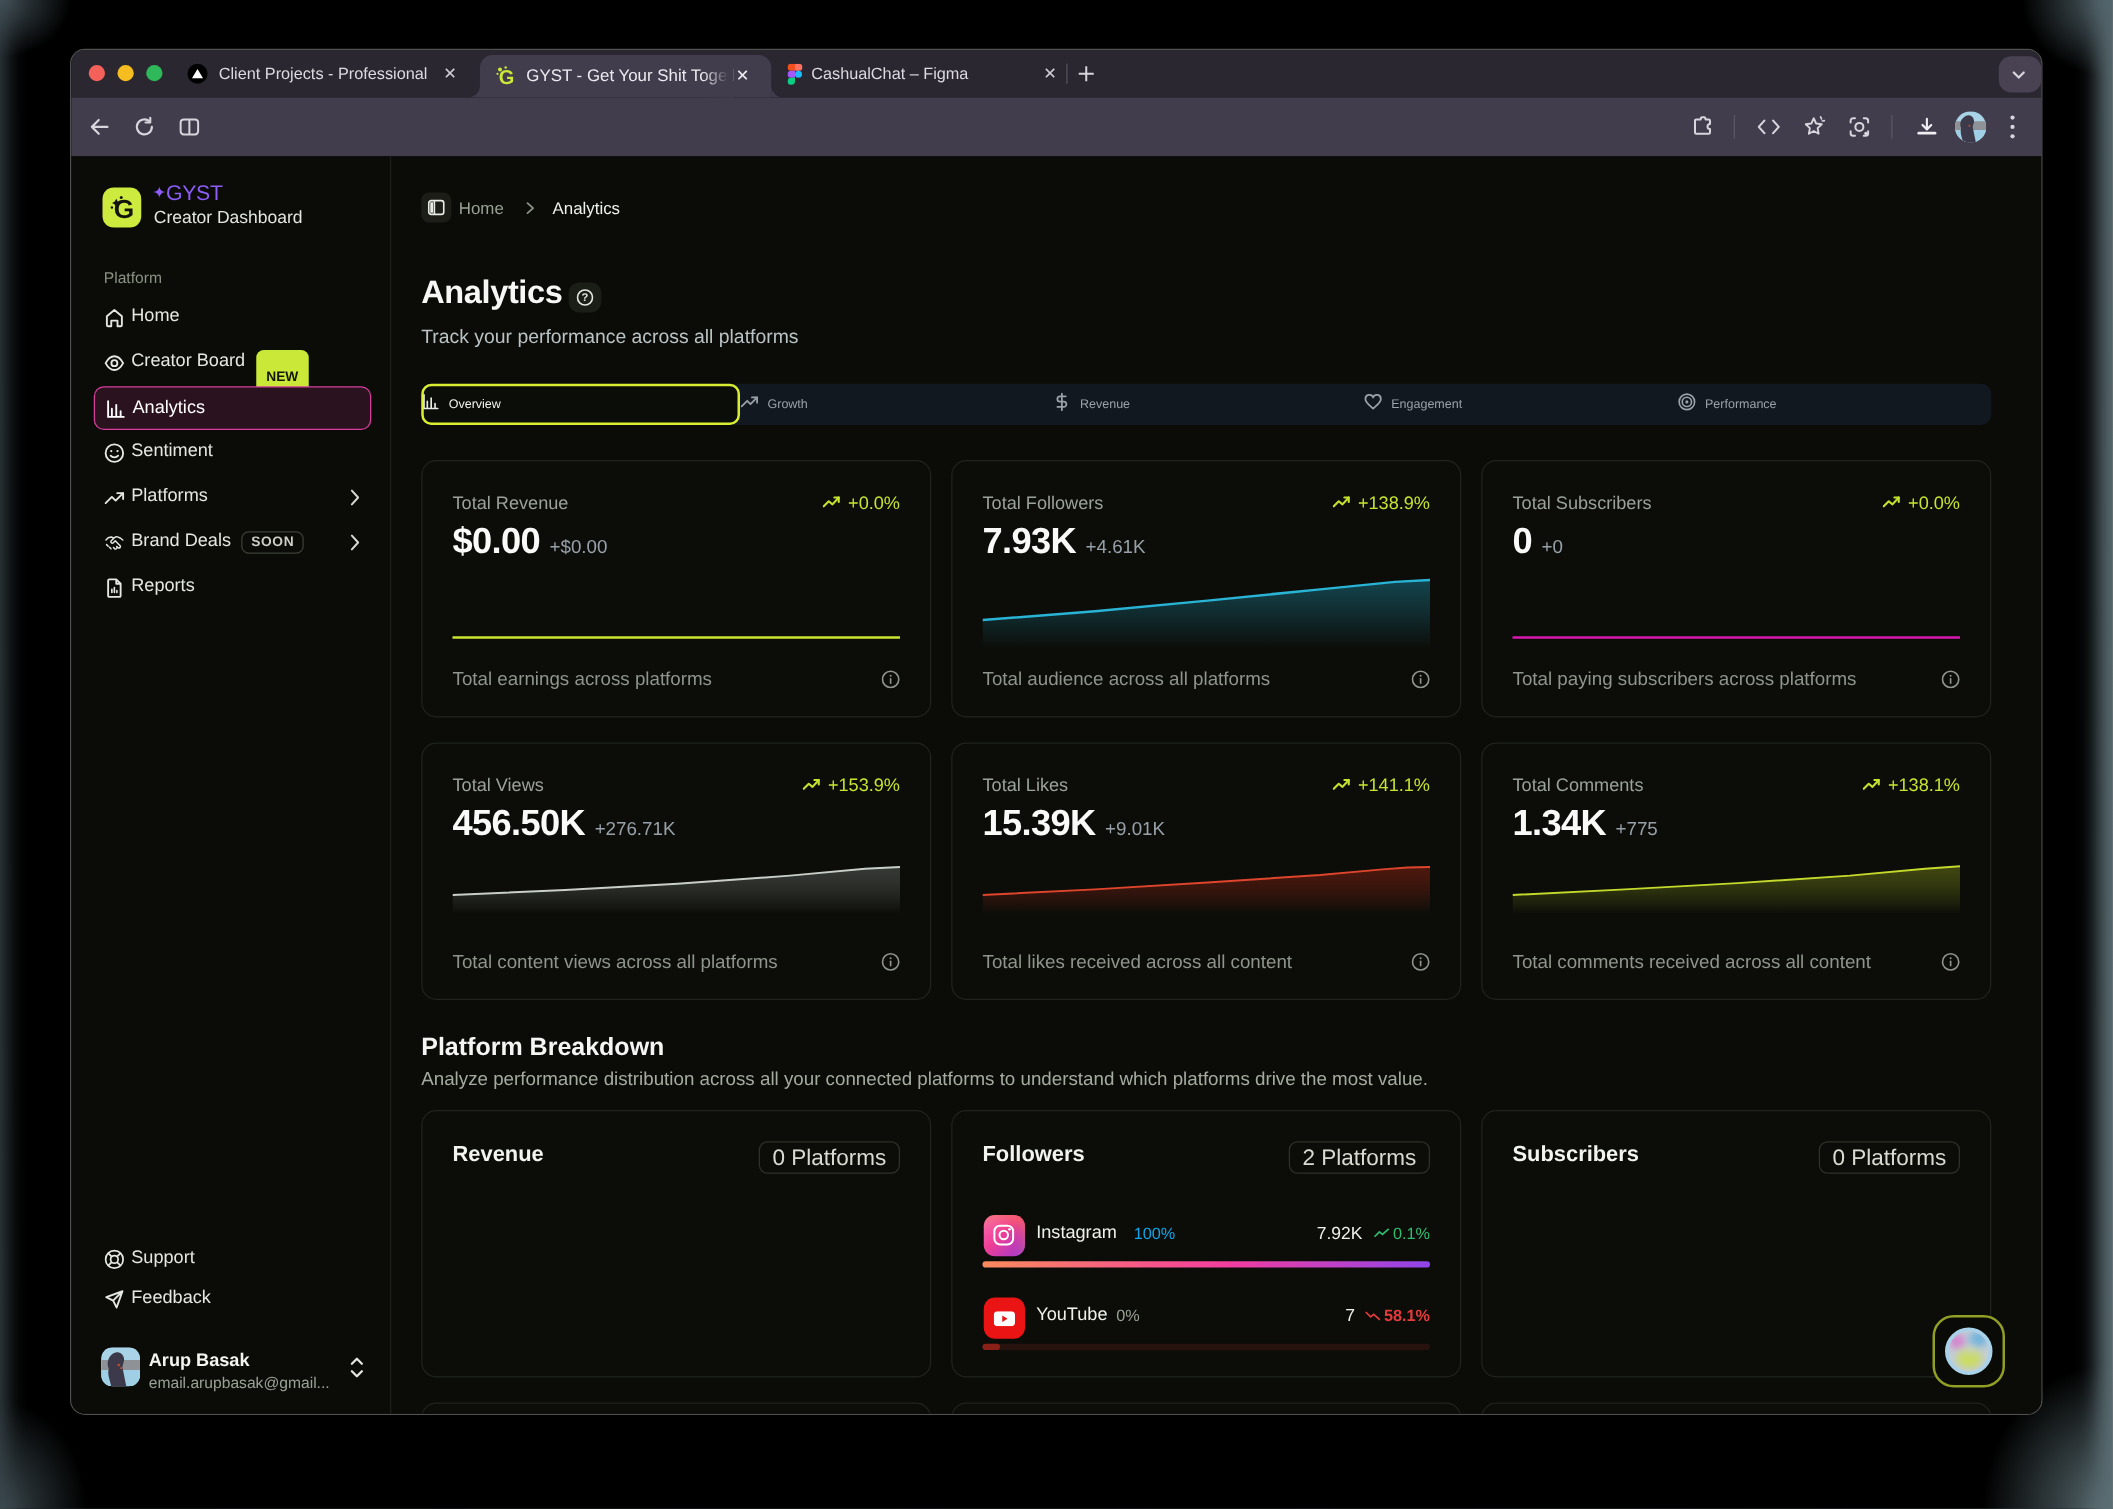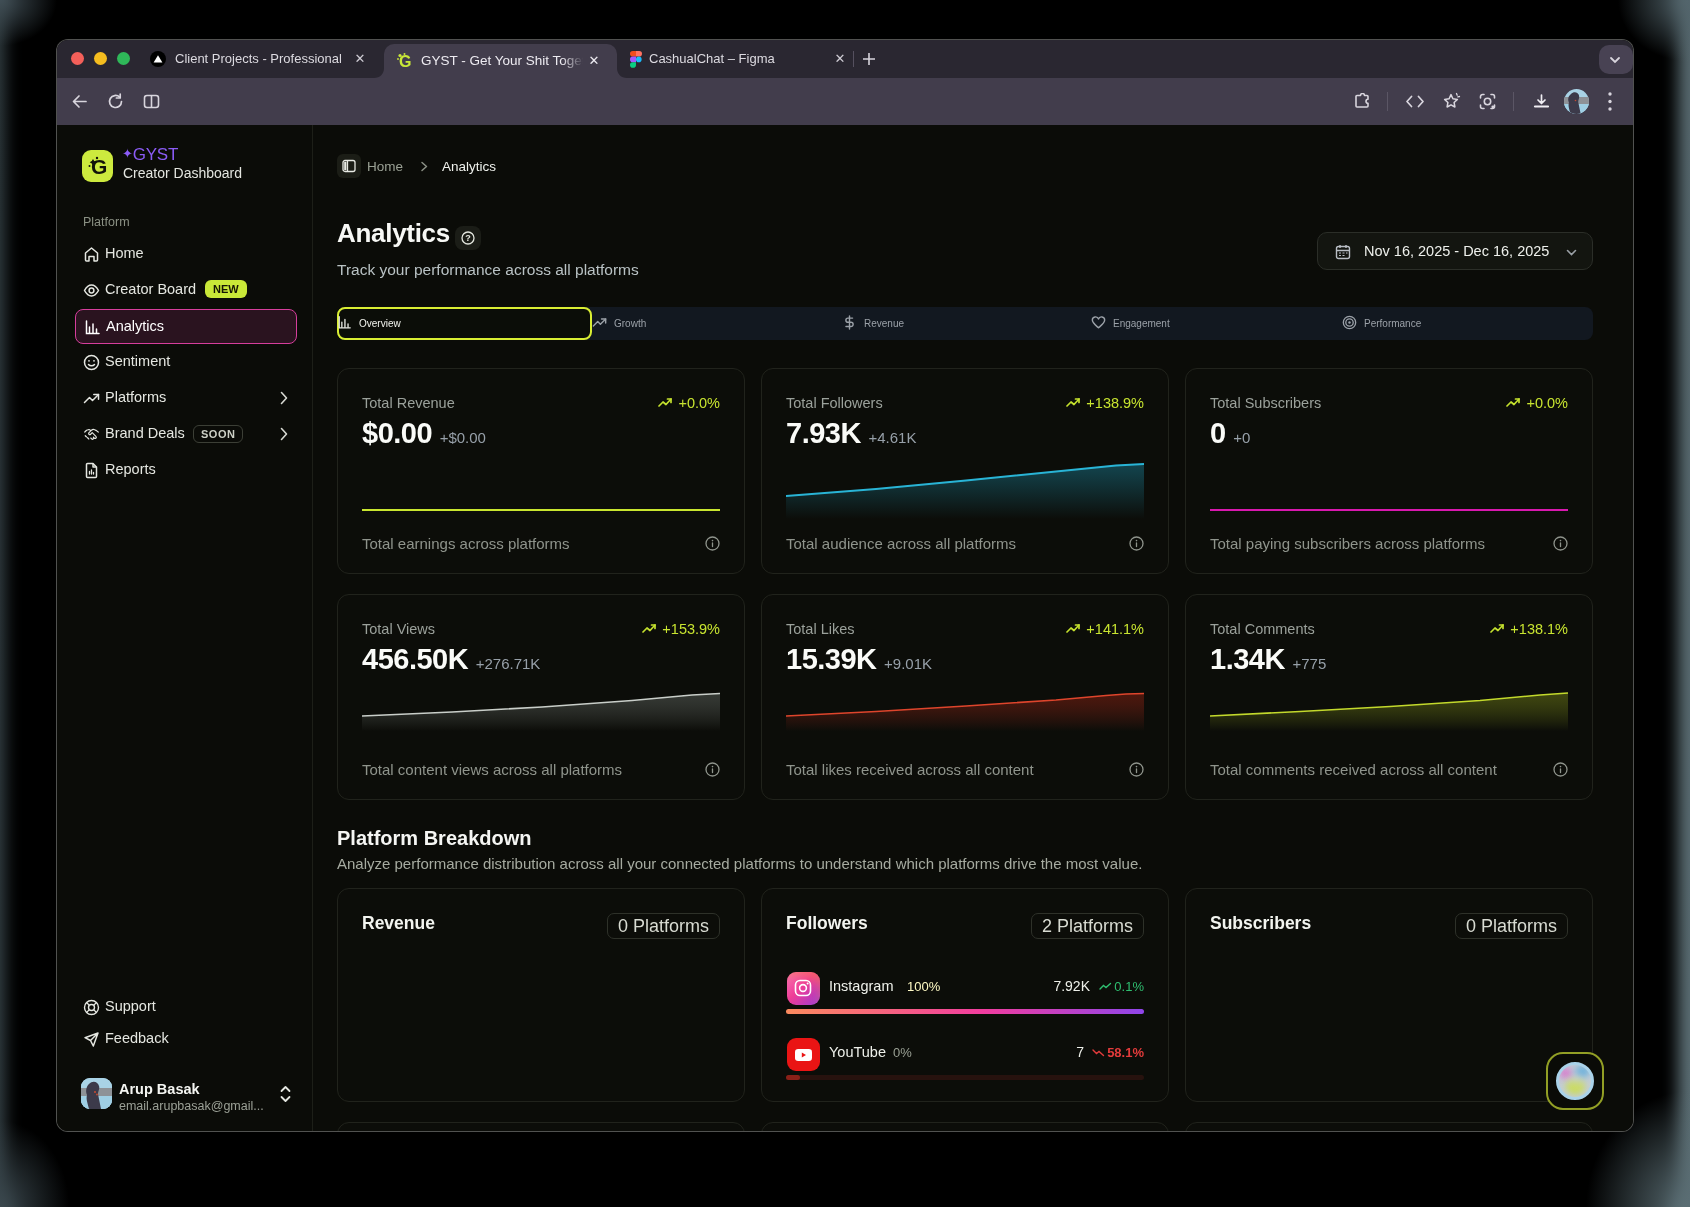--- a/index.html
+++ b/index.html
@@ -13,21 +13,21 @@
 .tabtxt{position:absolute;top:0;height:38px;line-height:38px;font-size:13px;color:#dcdae0;white-space:nowrap;overflow:hidden}
 .tabx{position:absolute;top:12px;width:14px;height:14px;color:#cfccd4;font-size:13px;line-height:14px;text-align:center}
 #activetab{position:absolute;left:327px;top:4px;width:233px;height:34px;background:#423d4c;border-radius:10px 10px 0 0}
 .urlpill{position:absolute;left:120px;top:9px;width:1157px;height:30px;border-radius:15px;background:#2a2731}
 
 #content{position:absolute;left:0;top:85px;width:1578px;height:1008px;background:#0b0c08}
 #sidebar{position:absolute;left:0;top:0;width:256px;height:1008px;border-right:1px solid #1d1f18}
 .navitem{position:absolute;left:18px;width:222px;height:34px;border-radius:8px;color:#e5e7e1;font-size:14.5px}
 .navitem .lbl{position:absolute;left:30px;top:8px}
 .navitem svg{position:absolute;left:8px;top:9px}
-.badge-new{position:absolute;background:#c9e838;color:#151505;font-size:11px;font-weight:bold;border-radius:6px;padding:3px 8px}
+.badge-new{position:absolute;background:#c9e838;color:#151505;font-size:11px;font-weight:bold;border-radius:6px;padding:16px 8px}
 .badge-soon{position:absolute;border:1px solid #3c3f36;color:#cdd0c6;font-size:11px;font-weight:bold;border-radius:6px;padding:2px 7px;letter-spacing:.5px}
 #main{position:absolute;left:256px;top:0;width:1322px;height:1008px}
 .gray{color:#9aa094}
 .card{position:absolute;background:#0c0d09;border:1px solid #21231c;border-radius:12px}
 .statlabel{position:absolute;left:24px;top:26px;font-size:14.5px;color:#9ba19b}
 .stattrend{position:absolute;right:24px;top:26px;font-size:14.5px;color:#c8e430}
 .statval{position:absolute;left:24px;top:48px;font-size:29px;font-weight:bold;color:#fafbf8;letter-spacing:-.5px}
 .statdelta{font-size:15px;font-weight:normal;color:#97a0a9;letter-spacing:0}
 .statfoot{position:absolute;left:24px;top:166px;font-size:15px;color:#8f948c}
 .infoi{position:absolute;right:24px;top:167px}
@@ -263,31 +263,20 @@
 
         <div class="abs" style="left:24px;top:93px;font-size:26px;font-weight:bold;color:#f7f8f5;letter-spacing:-.3px">Analytics</div>
         <div class="abs" style="left:142px;top:101px;width:26px;height:24px;border-radius:8px;background:#1b1d17">
           <svg style="position:absolute;left:6px;top:5px" width="14" height="14" viewBox="0 0 14 14">
               <circle cx="7" cy="7" r="6" fill="none" stroke="#e3e6de" stroke-width="1.3"></circle>
               <text x="7" y="10.2" text-anchor="middle" font-size="9" font-weight="bold" fill="#e3e6de" font-family="Liberation Sans">?</text>
             </svg>
         </div>
         <div class="abs" style="left:24px;top:136px;font-size:15.5px;color:#b9c2c4">Track your performance across all platforms</div>
 
-        <div class="abs" style="left:1004px;top:107px;width:276px;height:38px;border-radius:10px;background:#131510;border:1px solid #2b2e28">
-          <svg style="position:absolute;left:17px;top:11px" width="16" height="16" viewBox="0 0 16 16">
-              <rect x="1.5" y="2.5" width="13" height="12" rx="2" fill="none" stroke="#b9bec5" stroke-width="1.4"></rect>
-              <path d="M1.5 6.5 H14.5 M5 1 V4 M11 1 V4" stroke="#b9bec5" stroke-width="1.4"></path>
-              <path d="M4 9 H6 M7.5 9 H9.5 M11 9 H12.5 M4 11.5 H6 M7.5 11.5 H9.5" stroke="#b9bec5" stroke-width="1.1"></path>
-            </svg>
-          <div style="position:absolute;left:46px;top:10px;font-size:14.5px;color:#eef0ec">Nov 16, 2025 - Dec 16, 2025</div>
-          <svg style="position:absolute;right:15px;top:16px" width="11" height="8" viewBox="0 0 11 8">
-              <path d="M1.5 1.5 L5.5 5.5 L9.5 1.5" stroke="#9aa0a6" stroke-width="1.6" fill="none" stroke-linecap="round"></path>
-            </svg>
-        </div>
 
         <div class="abs" style="left:24px;top:182px;width:1256px;height:33px;border-radius:8px;background:#121820">
           <div class="abs" style="left:0;top:0;width:255px;height:33px;border-radius:8px;background:#0b0d08;border:2px solid #d9ee33"></div>
           <div class="seg" style="left:0;width:255px;color:#f2f4ee"><svg width="15" height="15" viewBox="0 0 17 17">
                 <path d="M2.5 2 V14.5 H15" stroke="#e8eae4" stroke-width="1.5" fill="none" stroke-linecap="round"></path>
                 <path d="M5.5 14 V8 M9 14 V5 M12.5 14 V10" stroke="#e8eae4" stroke-width="1.5" stroke-linecap="round"></path>
               </svg>Overview</div>
           <div class="seg" style="left:255px;width:250px"><svg width="15" height="15" viewBox="0 0 17 17">
                 <path d="M1.5 12.5 L6.5 7.5 L9.5 10.5 L15.5 4.5" fill="none" stroke="#9ba1a8" stroke-width="1.6" stroke-linecap="round" stroke-linejoin="round"></path>
                 <path d="M10.8 4.5 H15.5 V9.2" fill="none" stroke="#9ba1a8" stroke-width="1.6" stroke-linecap="round" stroke-linejoin="round"></path>
@@ -443,21 +432,21 @@
           <div class="pbhead">Followers</div>
           <div class="pbbadge">2 Platforms</div>
           <div class="abs" style="left:25px;top:83px;width:33px;height:33px;border-radius:9px;background:linear-gradient(135deg,#f974b9 0%,#ef3e96 45%,#c13bb8 75%,#9a41d8 100%);box-shadow:inset -6px 10px 10px -6px rgba(250,120,70,.55)">
             <svg style="position:absolute;left:7px;top:7px" width="18" height="18" viewBox="0 0 18 18">
                 <rect x="1.5" y="1.5" width="15" height="15" rx="4.5" fill="none" stroke="#fff" stroke-width="1.6"></rect>
                 <circle cx="9" cy="9" r="3.4" fill="none" stroke="#fff" stroke-width="1.6"></circle>
                 <circle cx="13.6" cy="4.4" r="1" fill="#fff"></circle>
               </svg>
           </div>
           <div class="abs prow-name" style="left:67px;top:89px">Instagram</div>
-          <div class="abs" style="left:145px;top:90px;font-size:13px;color:#fef9c3">100%</div>
+          <div class="abs" style="left:145px;top:90px;font-size:13px;color:#0ea5e9">100%</div>
           <div class="abs" style="right:78px;top:89px;font-size:14px;color:#eef0ea">7.92K</div>
           <div class="abs" style="right:24px;top:90px;font-size:13px;color:#2fbe70"><svg width="13" height="9" viewBox="0 0 13 9" style="vertical-align:0px;margin-right:2px">
                 <path d="M1 7 L4.5 3.5 L7 5.5 L11.5 1.5" fill="none" stroke="#2fbe70" stroke-width="1.4" stroke-linecap="round"></path>
               </svg>0.1%</div>
           <div class="abs" style="left:24px;top:120px;width:358px;height:5px;border-radius:3px;background:linear-gradient(90deg,#fb8a5e,#f23d9f 55%,#8f45ea)"></div>
           <div class="abs" style="left:25px;top:149px;width:33px;height:33px;border-radius:9px;background:#ea1414">
             <svg style="position:absolute;left:8px;top:11px" width="17" height="12" viewBox="0 0 17 12">
                 <rect x="0" y="0" width="17" height="12" rx="3.2" fill="#fff"></rect>
                 <path d="M6.8 3.4 L11 6 L6.8 8.6 Z" fill="#ea1414"></path>
               </svg>

